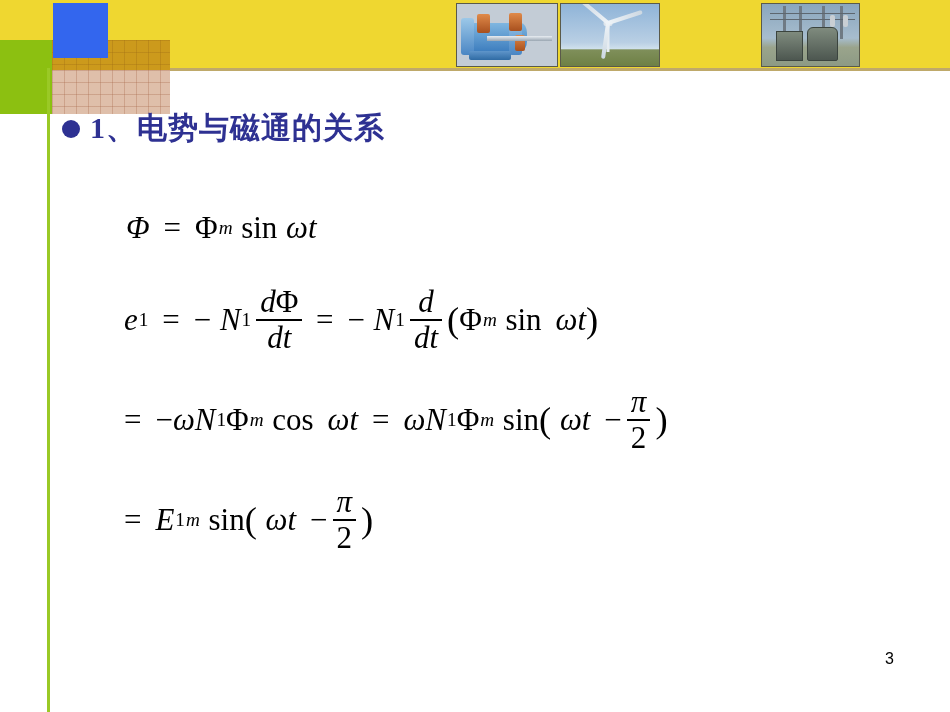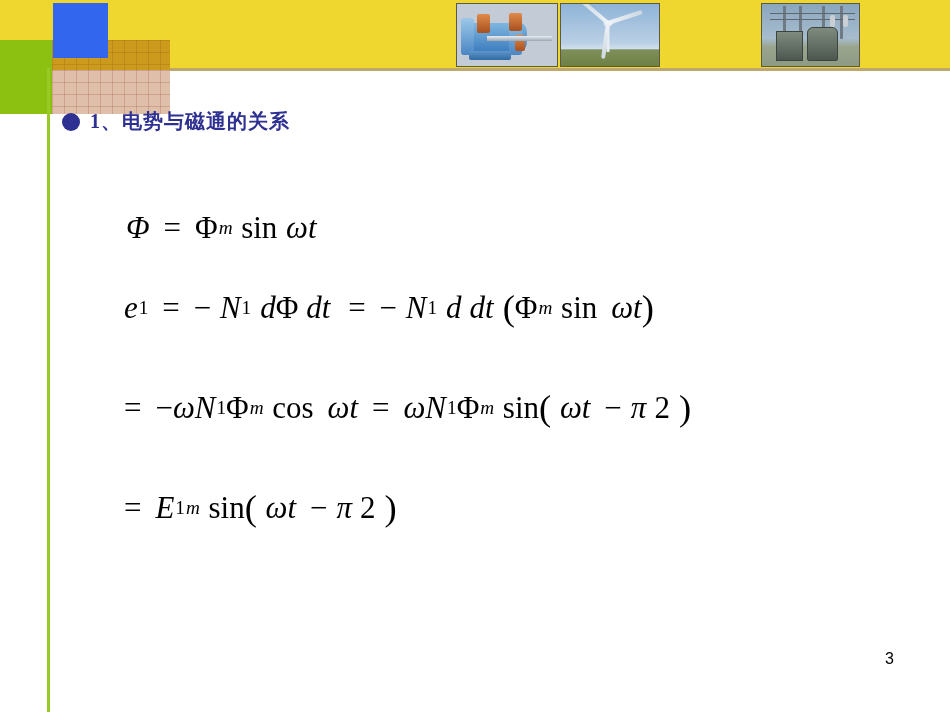--- a/index.html
+++ b/index.html
@@ -176,21 +176,21 @@
     gap: 10px;
   }
   #title-bullet {
     width: 18px; height: 18px;
     border-radius: 50%;
     background: #2e3192;
     flex: 0 0 auto;
   }
   #title-text {
     font-family: "Liberation Serif", serif;
-    font-size: 20px;
+    font-size: 30px;
     font-weight: bold;
     color: #2e3192;
     letter-spacing: 1px;
     white-space: nowrap;
   }
 
   
   .eq {
     position: absolute;
     color: #000;
@@ -207,21 +207,21 @@
   .it  { font-style: italic; }
   .up  { font-style: normal; }
   .sub { font-size: 0.62em; font-style: italic; vertical-align: -0.28em; margin-left: 1px; }
   .subn{ font-size: 0.62em; font-style: normal; vertical-align: -0.28em; margin-left: 1px; }
   .sp  { display: inline-block; width: .28em; }
   .sp2 { display: inline-block; width: .45em; }
 
   
   .frac {
     display: inline-flex;
-    flex-direction: row;
+    flex-direction: column;
     align-items: center;
     justify-content: center;
     vertical-align: middle;
     margin: 0 5px;
     line-height: 1.02;
   }
   .frac .num, .frac .den { padding: 0 4px; }
   .frac .bar {
     width: 100%;
     height: 2px;

